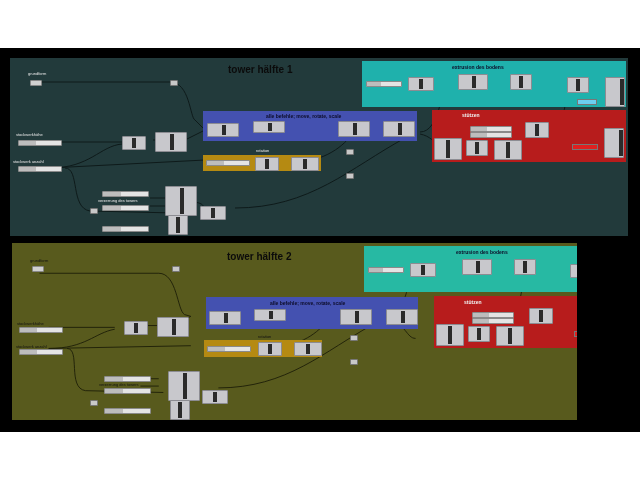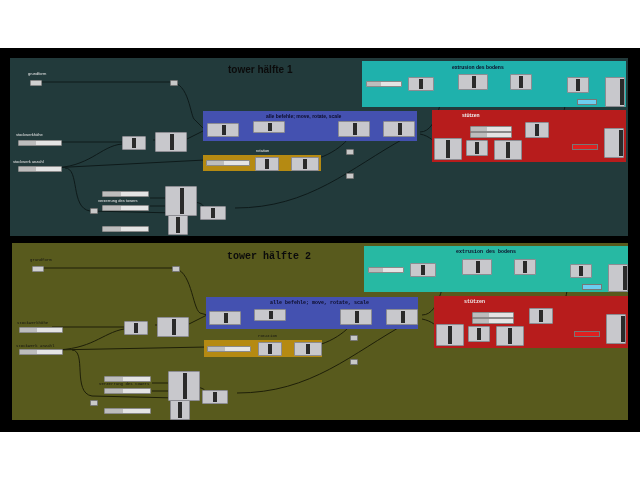--- a/index.html
+++ b/index.html
@@ -1,20 +1,20 @@
 <!DOCTYPE html>
 <html><head>
 <meta charset="utf-8">
 <style>
   html,body{margin:0;padding:0;}
   body{width:640px;height:480px;background:#ffffff;position:relative;overflow:hidden;font-family:"Liberation Sans",sans-serif;}
   .frame{position:absolute;left:0;top:48px;width:640px;height:384px;background:#000;}
   .canvas{position:absolute;overflow:hidden;}
   .c1{left:10px;top:58px;width:618px;height:178px;background:#223a3b;}
-  .c2{left:12px;top:243px;width:616px;height:177px;background:#585a1d;font-family:Liberation Mono, monospace;}
+  .c2{left:12px;top:243px;width:565px;height:177px;background:#585a1d;}
   .title{position:absolute;font-size:10px;font-weight:bold;color:#0b0b0b;}
   .lbl{position:absolute;font-size:4px;color:#111;white-space:nowrap;}
   .lbl.light{color:#e8e8e8;}
   .group{position:absolute;}
   .g-cyan{background:#1fb1ac;}
   .g-cyan2{background:#27b9a3;}
   .g-blue{background:#4451b0;}
   .g-yellow{background:#b58a12;}
   .g-red{background:#b71c1c;}
   .glbl{position:absolute;font-size:5px;font-weight:bold;color:#0c0c28;white-space:nowrap;}

